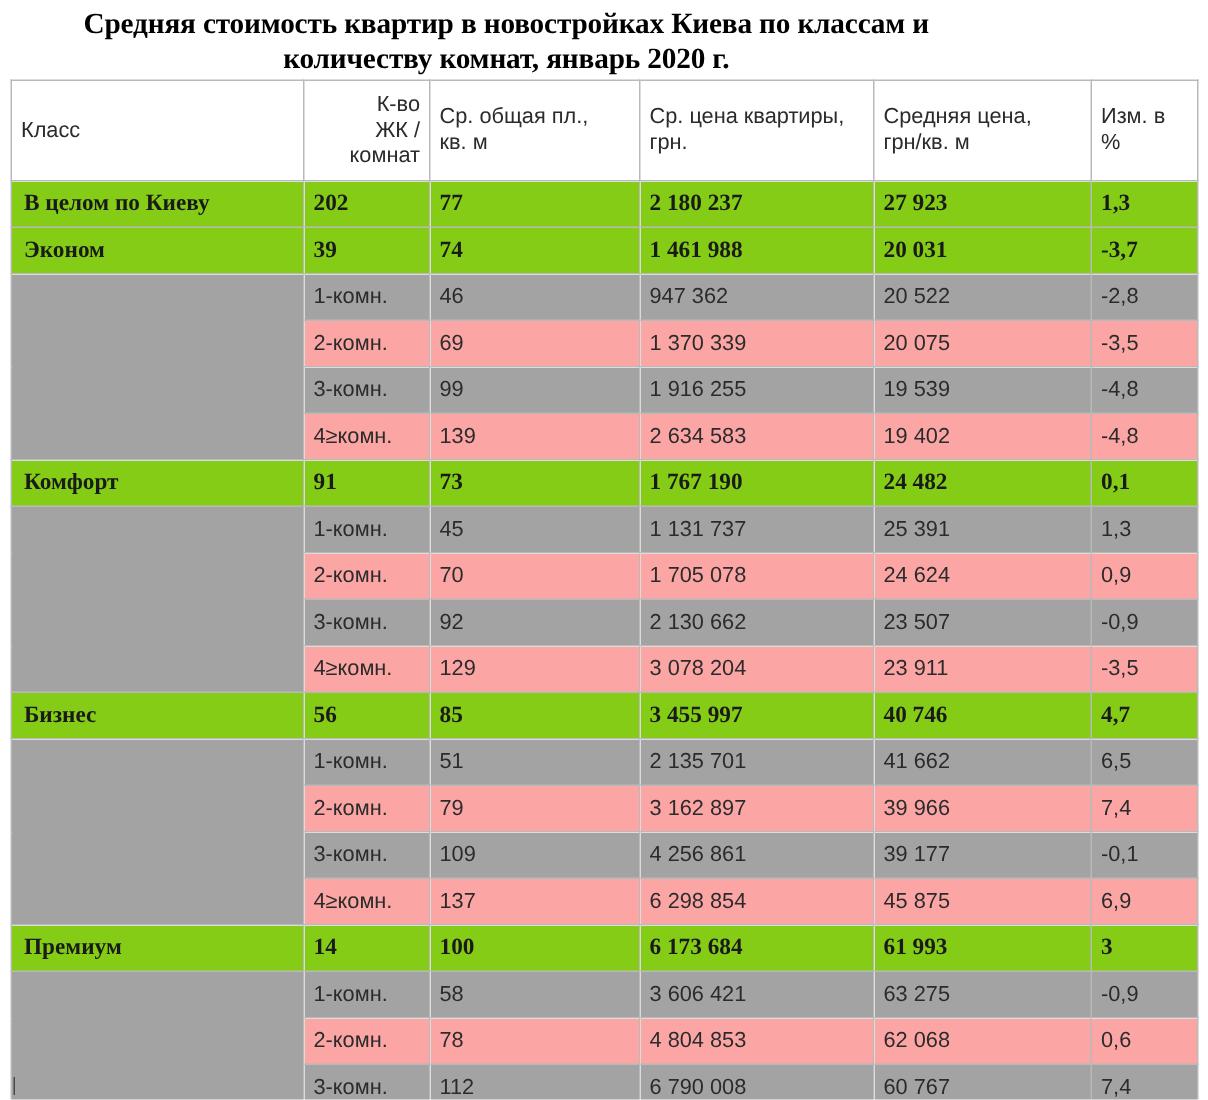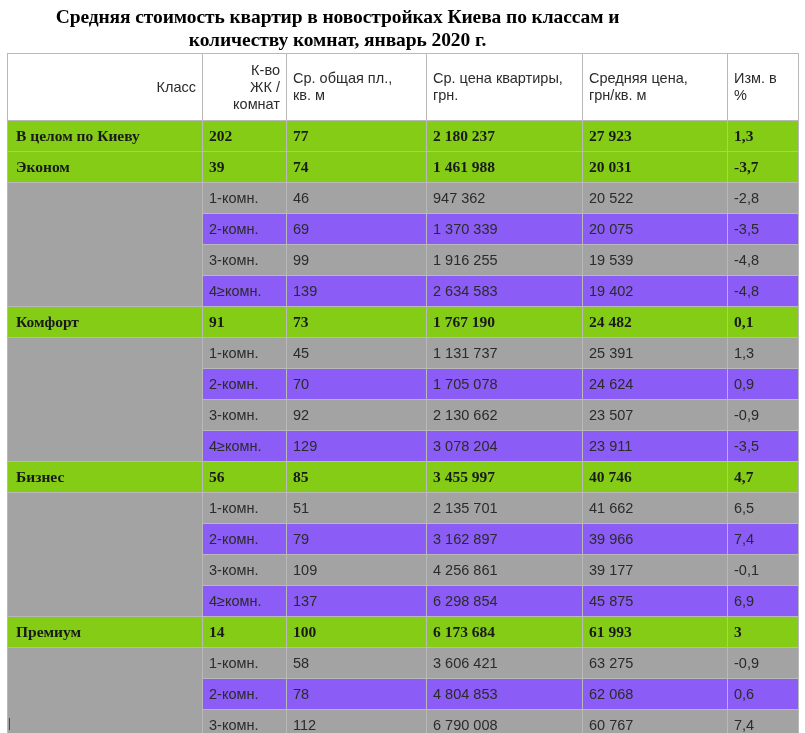--- a/index.html
+++ b/index.html
@@ -58,42 +58,42 @@
 
   tr.header-row td {
     height: 66px;
     vertical-align: middle;
     font-size: 14.5px;
     line-height: 17px;
     white-space: normal;
     color: #2b2b2b;
     background: #ffffff;
   }
-  tr.header-row td.hdr-class { vertical-align: middle; text-align: right; }
+  tr.header-row td.hdr-class { vertical-align: middle; }
   tr.header-row td.hdr-rooms { vertical-align: middle; text-align: right; }
 
   tr.data-row td { height: 30px; }
 
   
   tr.bold-row td {
     font-family: "Liberation Serif", serif;
     font-weight: bold;
     font-size: 15.5px;
     color: #1a1a1a;
     background: #84cc16;
   }
   tr.bold-row td.cls-name { padding-left: 8px; }
 
   
   tr.sub-row td {
     font-size: 14.5px;
     color: #2b2b2b;
   }
   tr.sub-row.shade td { background: #a3a3a3; }
-  tr.sub-row.plain td { background: #8b5cf6; }
+  tr.sub-row.plain td { background: #fca5a5; }
 
   td.merged-blank {
     background: #f8f8f8;
   }
 
   .caret {
     position: absolute;
     left: 9px;
     top: 718px;
     width: 1px;

